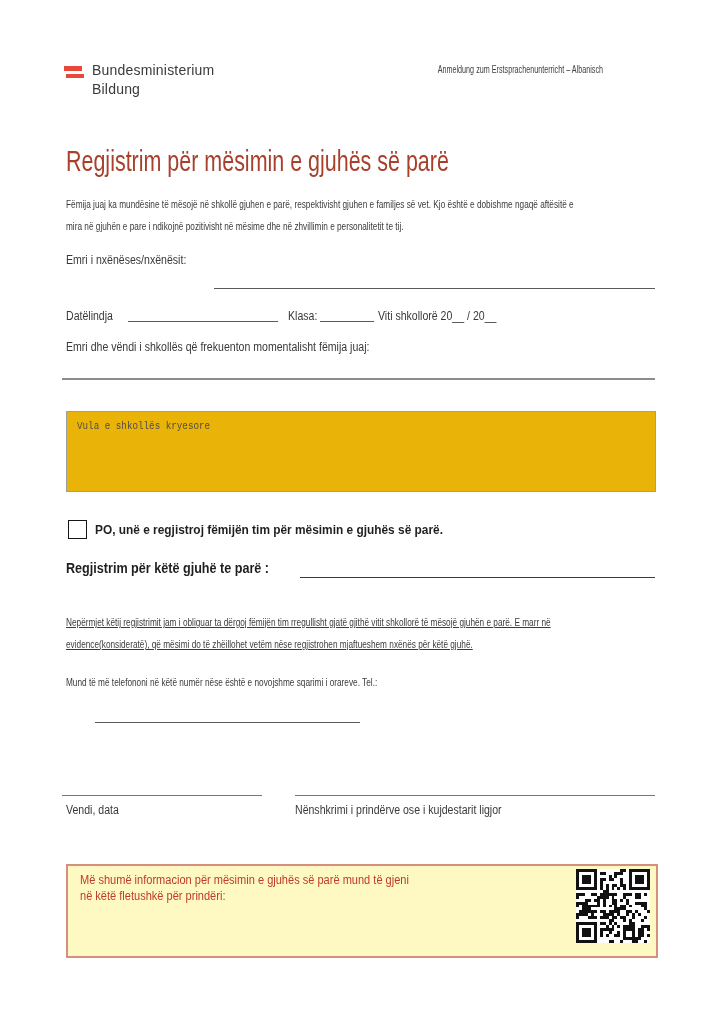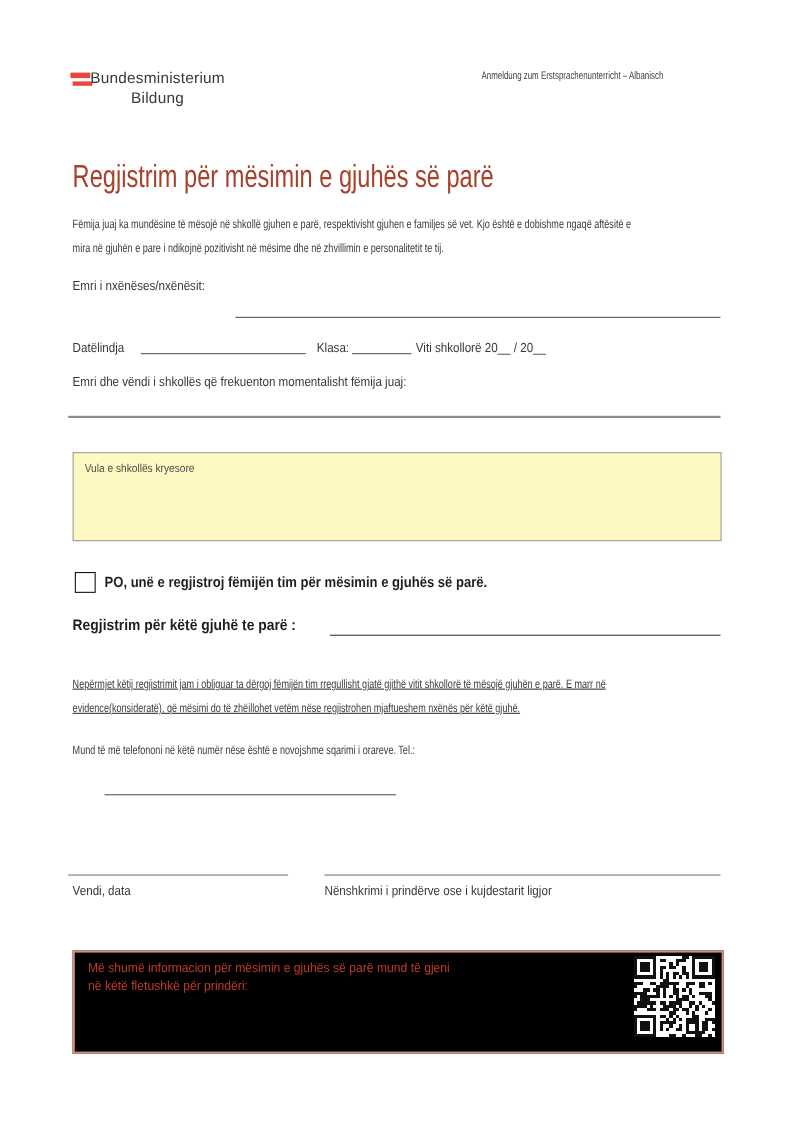--- a/index.html
+++ b/index.html
@@ -15,37 +15,37 @@
   .title{font-size:29px;font-weight:400;letter-spacing:0;color:#a8402c;
          transform:scaleX(.74);transform-origin:0 50%;white-space:nowrap;}
   .boldtxt{font-size:13.5px;font-weight:700;color:#1f1f1f;
            transform:scaleX(.88);transform-origin:0 50%;white-space:nowrap;}
   .heading{font-size:14px;font-weight:700;color:#1f1f1f;
            transform:scaleX(.9);transform-origin:0 50%;white-space:nowrap;}
   .line{position:absolute;border-bottom:1.4px solid #5a5a5a;height:0;}
   .line-thick{position:absolute;border-bottom:2px solid #8c8c8c;height:0;}
   .ministry{font-size:14px;line-height:18.5px;color:#3a3a3a;letter-spacing:.2px;}
   .flagbar{position:absolute;background:#e8473a;}
-  .stampbox{position:absolute;border:1.5px solid #9e9e9e;background:#fef9c3;}
+  .stampbox{position:absolute;border:1.5px solid #9e9e9e;background:#eab308;font-family:Liberation Mono, monospace;}
   .checkbox{position:absolute;width:17px;height:17px;border:1.7px solid #151515;background:#fff;}
-  .infobox{position:absolute;border:2px solid #d4907c;background:#000000;}
+  .infobox{position:absolute;border:2px solid #d4907c;background:#fef9c3;}
   .inforead{color:#c03a28;line-height:16px;}
   .linktxt{color:#4a49e6;text-decoration:underline;line-height:12px;display:block;}
   a{cursor:pointer;}
 </style>
 </head>
 <body>
 
 <div class="page">
 
   <div class="abs" style="left:64px;top:64px;width:22px;height:16px;">
     <div class="flagbar" style="left:0;top:2px;width:18px;height:4.5px;"></div>
     <div class="flagbar" style="left:2px;top:9.5px;width:18px;height:4.5px;"></div>
   </div>
-  <div class="abs ministry" style="left:82px;top:61px;text-align:center;">
+  <div class="abs ministry" style="left:92px;top:61px;">
     <div>Bundesministerium</div>
     <div>Bildung</div>
   </div>
 
   <div class="abs cond-sm" style="left:303px;top:64px;width:300px;text-align:right;">Anmeldung zum Erstsprachenunterricht – Albanisch</div>
 
   <div class="abs title" style="left:66px;top:145px;">Regjistrim për mësimin e gjuhës së parë</div>
 
   <div class="abs" style="left:66px;top:193px;">
     <div class="cond" style="line-height:22px;">Fëmija juaj ka mundësine të mësojë në shkollë gjuhen e parë, respektivisht gjuhen e familjes së vet. Kjo është e dobishme ngaqë aftësitë e</div>

